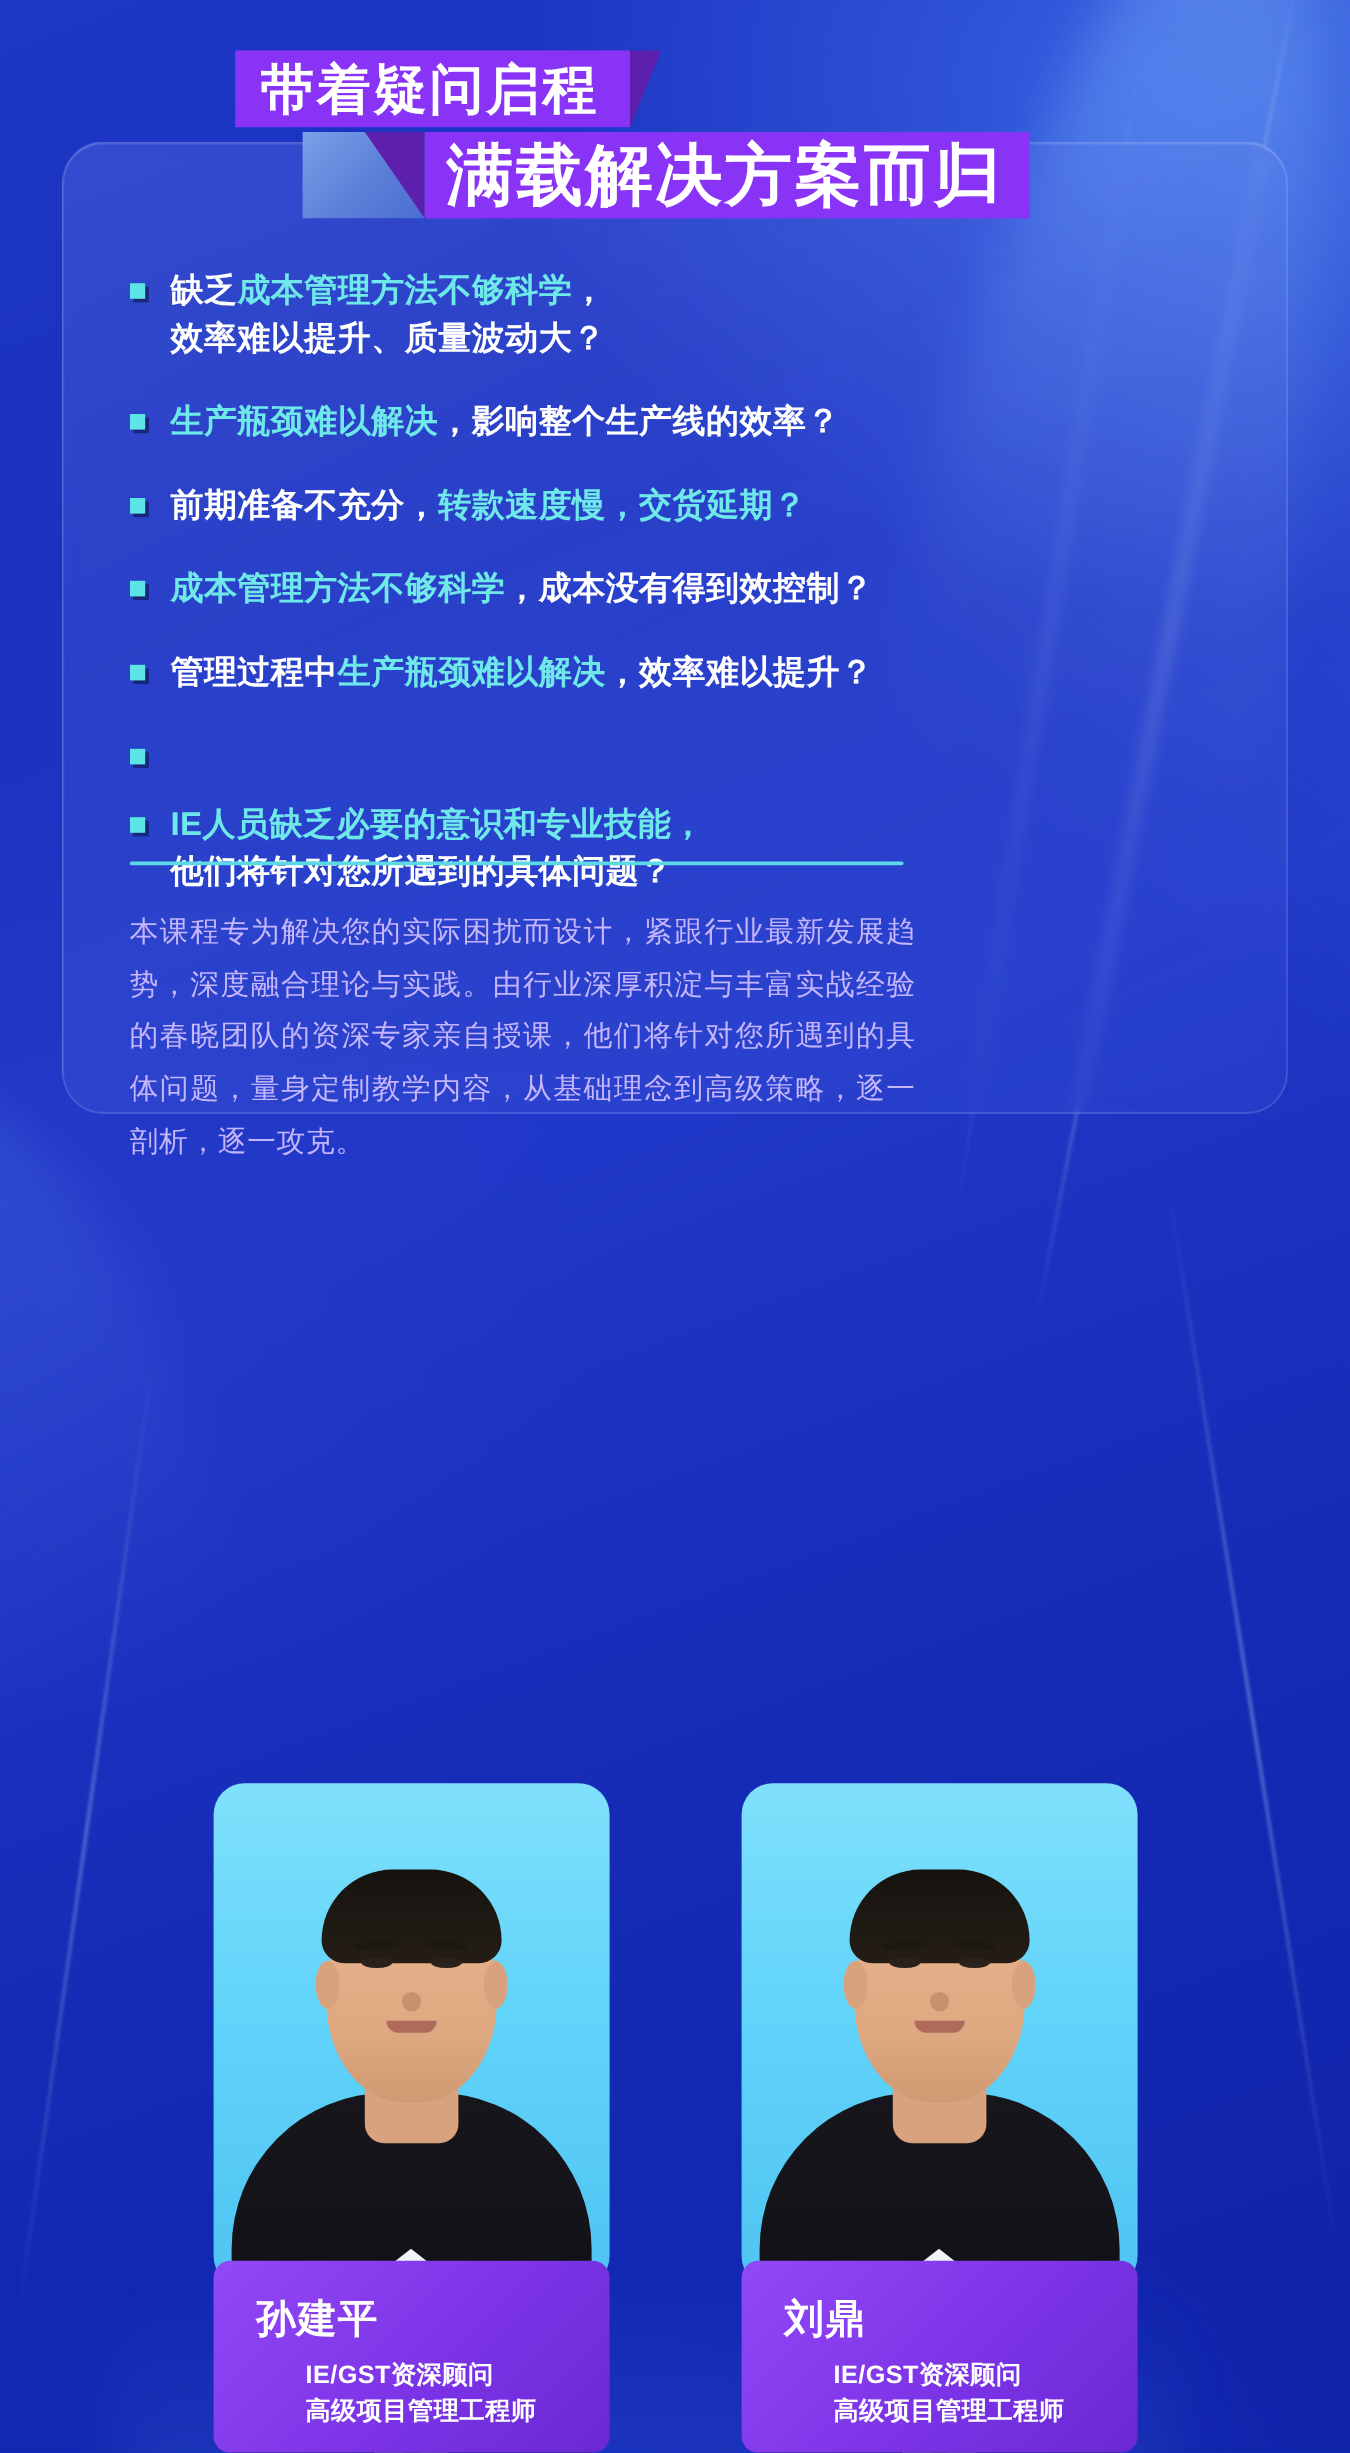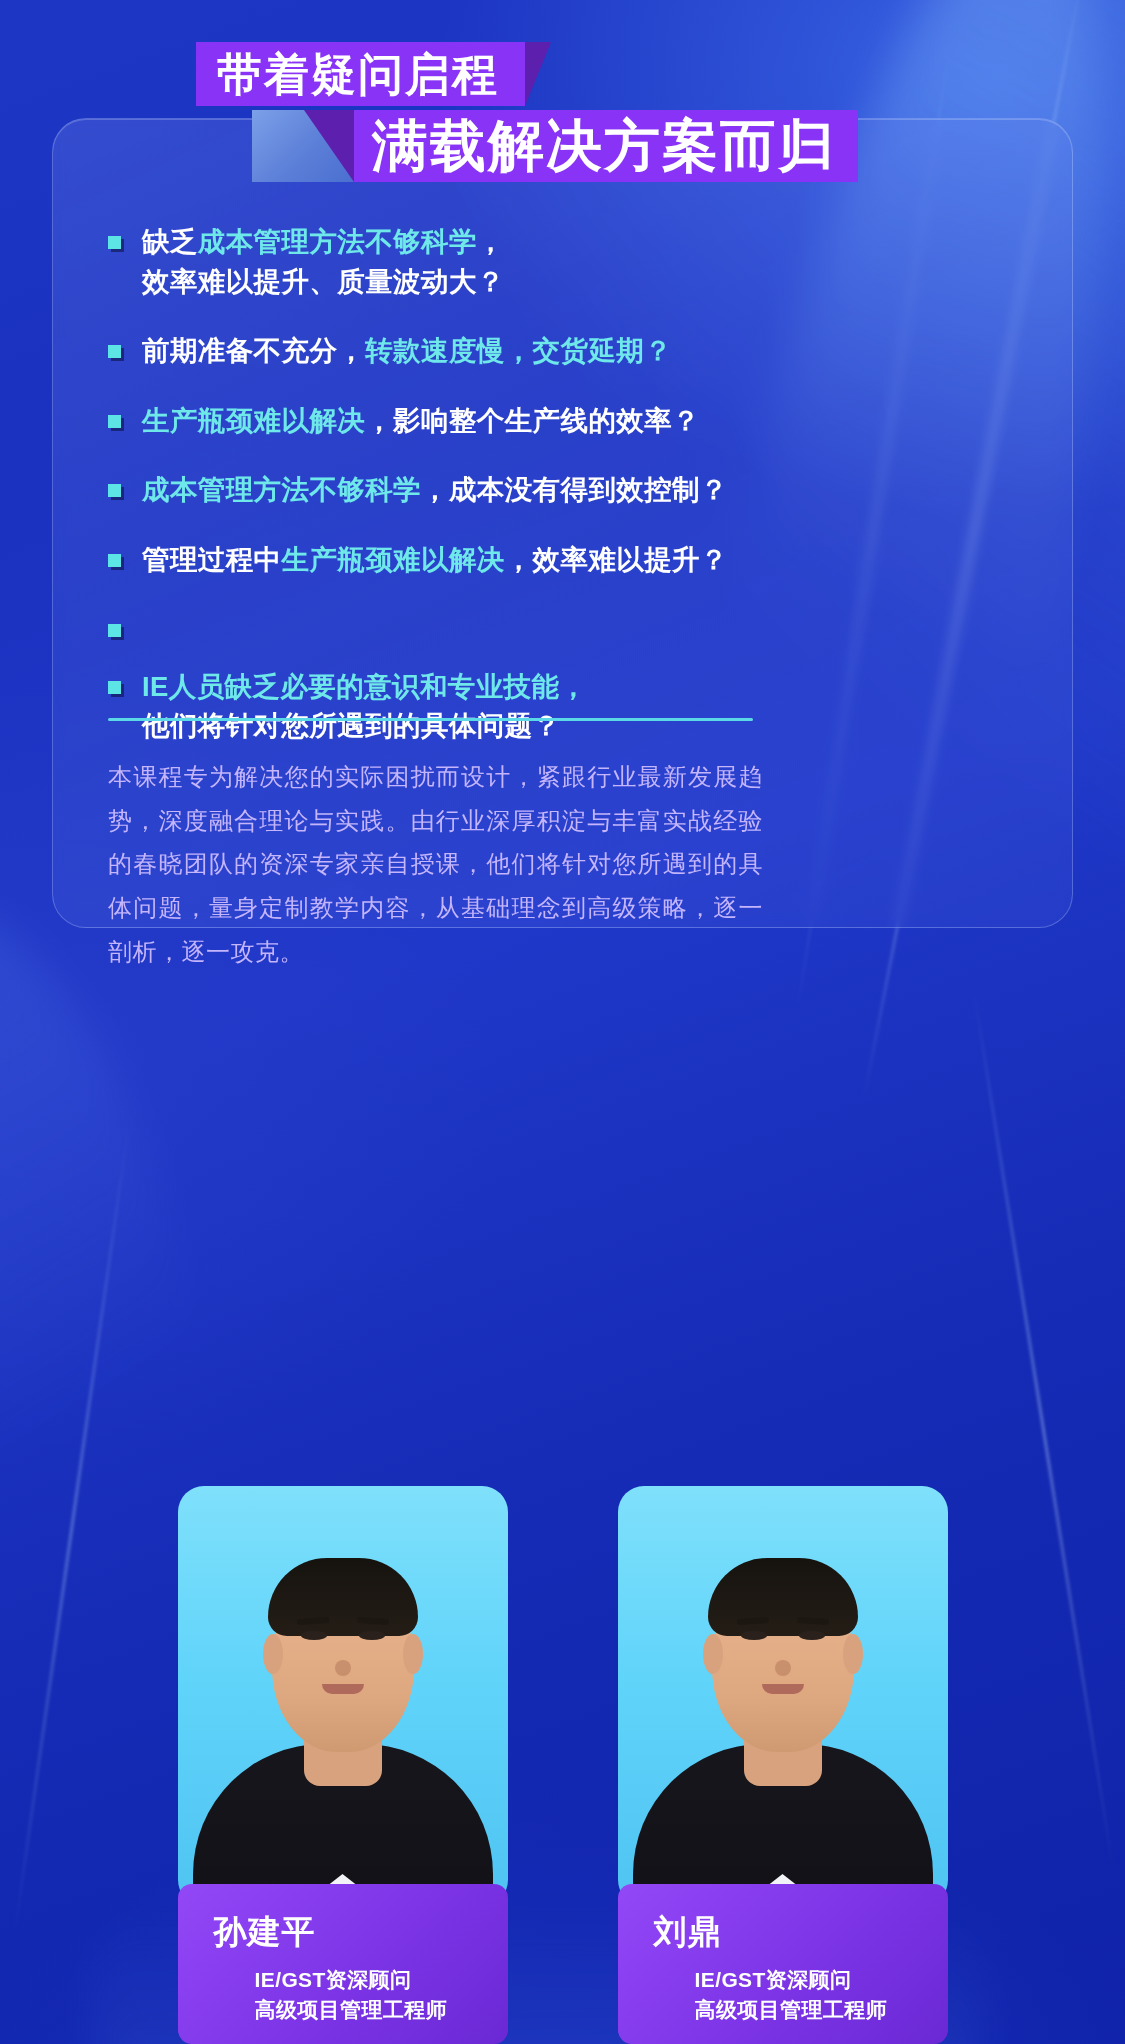--- a/index.html
+++ b/index.html
@@ -232,27 +232,27 @@
     <div class="bullet">
       <span class="sq"></span>
       <div class="txt">
         <div><span class="wh">缺乏</span><span class="cy">成本管理方法不够科学</span><span class="wh">，</span></div>
         <div><span class="wh">效率难以提升、质量波动大？</span></div>
       </div>
     </div>
     <div class="bullet">
       <span class="sq"></span>
       <div class="txt">
+        <div><span class="cy">生产瓶颈难以解决</span><span class="wh">，影响整个生产线的效率？</span></div>
+      </div>
+    </div>
+    <div class="bullet">
+      <span class="sq"></span>
+      <div class="txt">
         <div><span class="wh">前期准备不充分，</span><span class="cy">转款速度慢，交货延期？</span></div>
-      </div>
-    </div>
-    <div class="bullet">
-      <span class="sq"></span>
-      <div class="txt">
-        <div><span class="cy">生产瓶颈难以解决</span><span class="wh">，影响整个生产线的效率？</span></div>
       </div>
     </div>
     <div class="bullet">
       <span class="sq"></span>
       <div class="txt">
         <div><span class="cy">成本管理方法不够科学</span><span class="wh">，成本没有得到效控制？</span></div>
       </div>
     </div>
     <div class="bullet">
       <span class="sq"></span>

